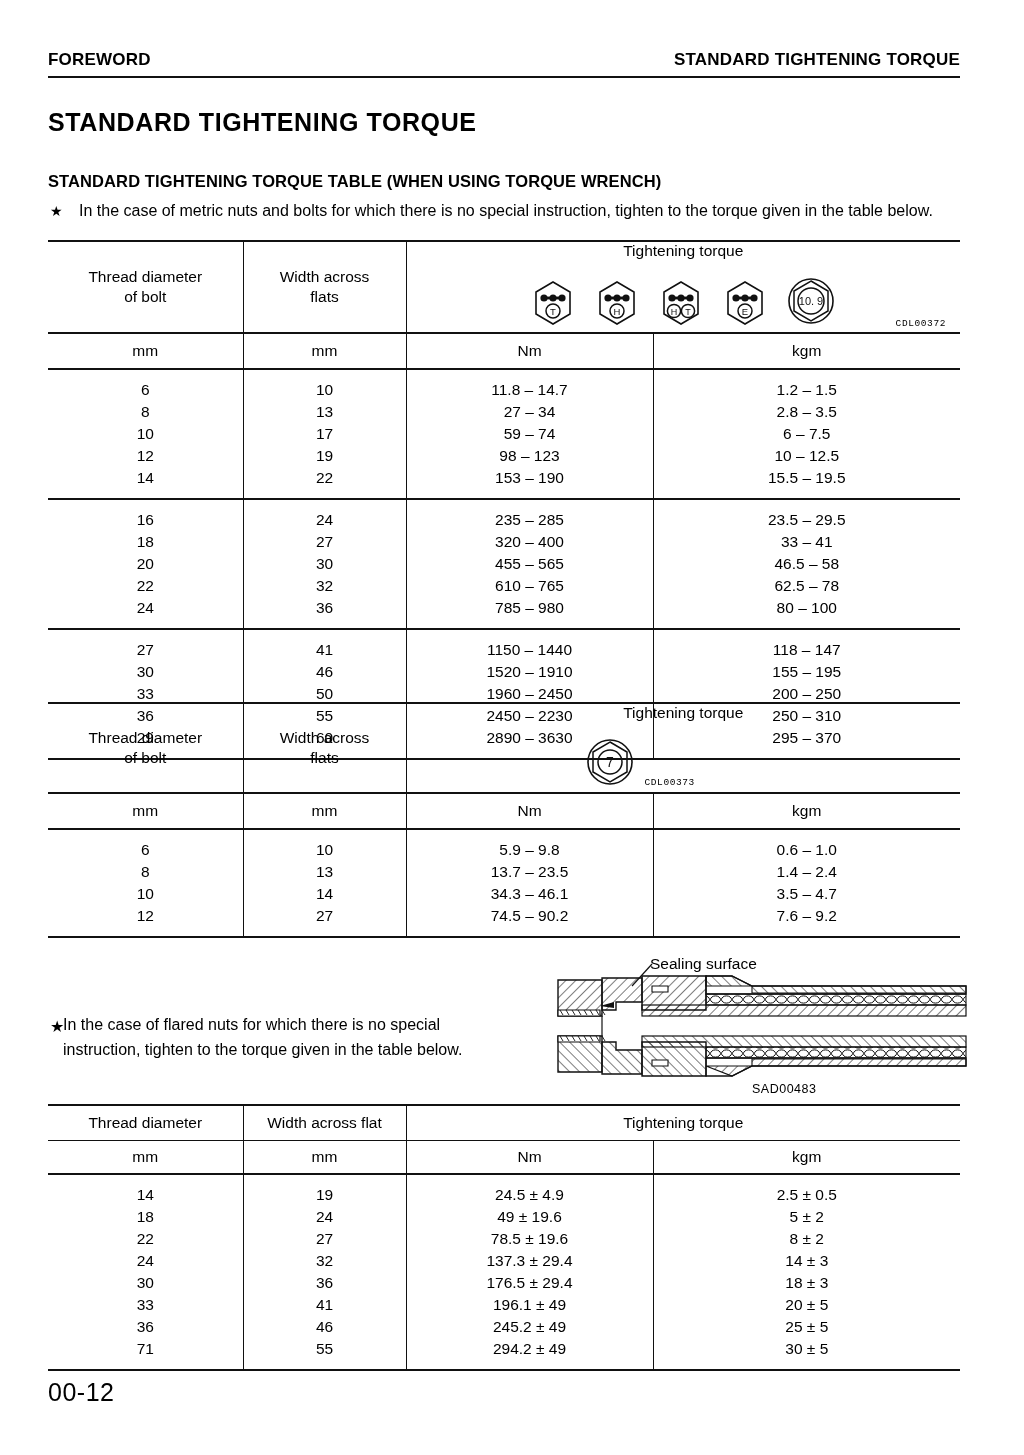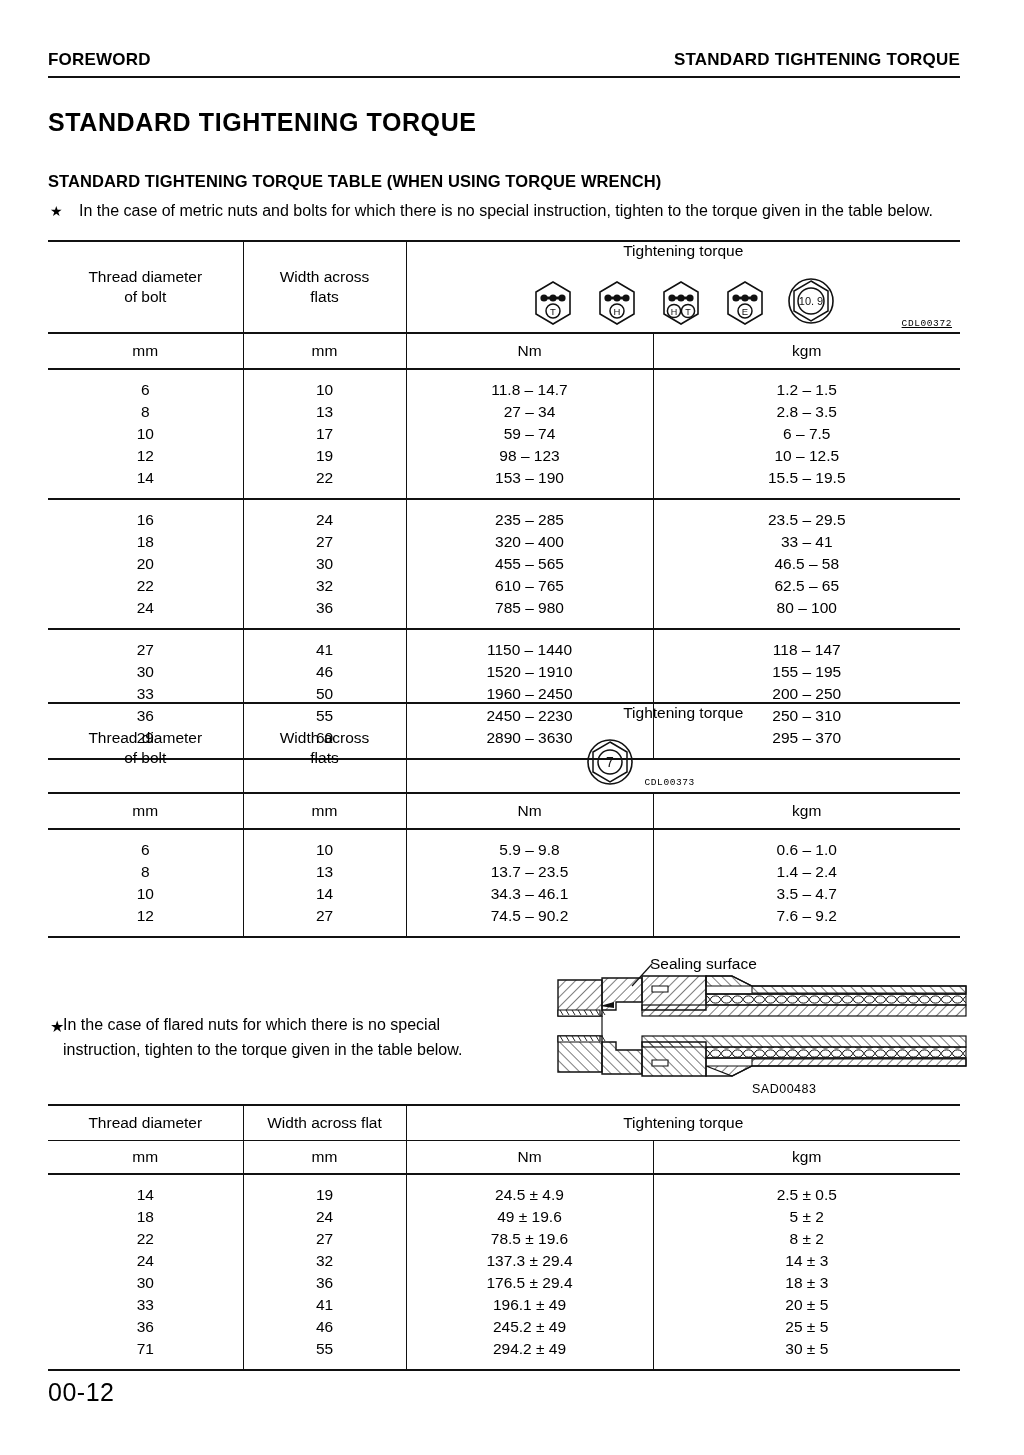--- a/index.html
+++ b/index.html
@@ -261,21 +261,21 @@
 
             <div class="bolt" style="width:50px;height:50px;">
               <svg width="50" height="50" viewBox="0 0 50 50">
                 <circle cx="25" cy="25" r="22" fill="none" stroke="#111" stroke-width="1.6"></circle>
                 <polygon points="25,5 42,15 42,35 25,45 8,35 8,15" fill="none" stroke="#111" stroke-width="1.5"></polygon>
                 <circle cx="25" cy="25" r="13" fill="none" stroke="#111" stroke-width="1.5"></circle>
                 <text x="25" y="29" font-family="Liberation Sans, sans-serif" font-size="11" text-anchor="middle" fill="#111">10. 9</text>
               </svg>
             </div>
           </div>
-          <span class="code-tag" style="right:8px; bottom:3px;text-decoration:underline;">CDL00372</span>
+          <span class="code-tag" style="right:14px; bottom:3px;">CDL00372</span>
         </td>
       </tr>
 
       <tr class="rule-thick-top">
         <td class="unit-cell" style="height:34px;">mm</td>
         <td class="unit-cell vline">mm</td>
         <td class="unit-cell vline">Nm</td>
         <td class="unit-cell vline">kgm</td>
       </tr>
 
@@ -346,21 +346,21 @@
       <tr>
         <td class="data-cell">20</td>
         <td class="data-cell vline">30</td>
         <td class="data-cell vline">455 – 565</td>
         <td class="data-cell vline">46.5 – 58</td>
       </tr>
       <tr>
         <td class="data-cell">22</td>
         <td class="data-cell vline">32</td>
         <td class="data-cell vline">610 – 765</td>
-        <td class="data-cell vline">62.5 – 65</td>
+        <td class="data-cell vline">62.5 – 78</td>
       </tr>
       <tr>
         <td class="data-cell">24</td>
         <td class="data-cell vline">36</td>
         <td class="data-cell vline">785 – 980</td>
         <td class="data-cell vline">80 – 100</td>
       </tr>
       <tr>
         <td style="height:9px;"></td>
           <td class="vline"></td>

